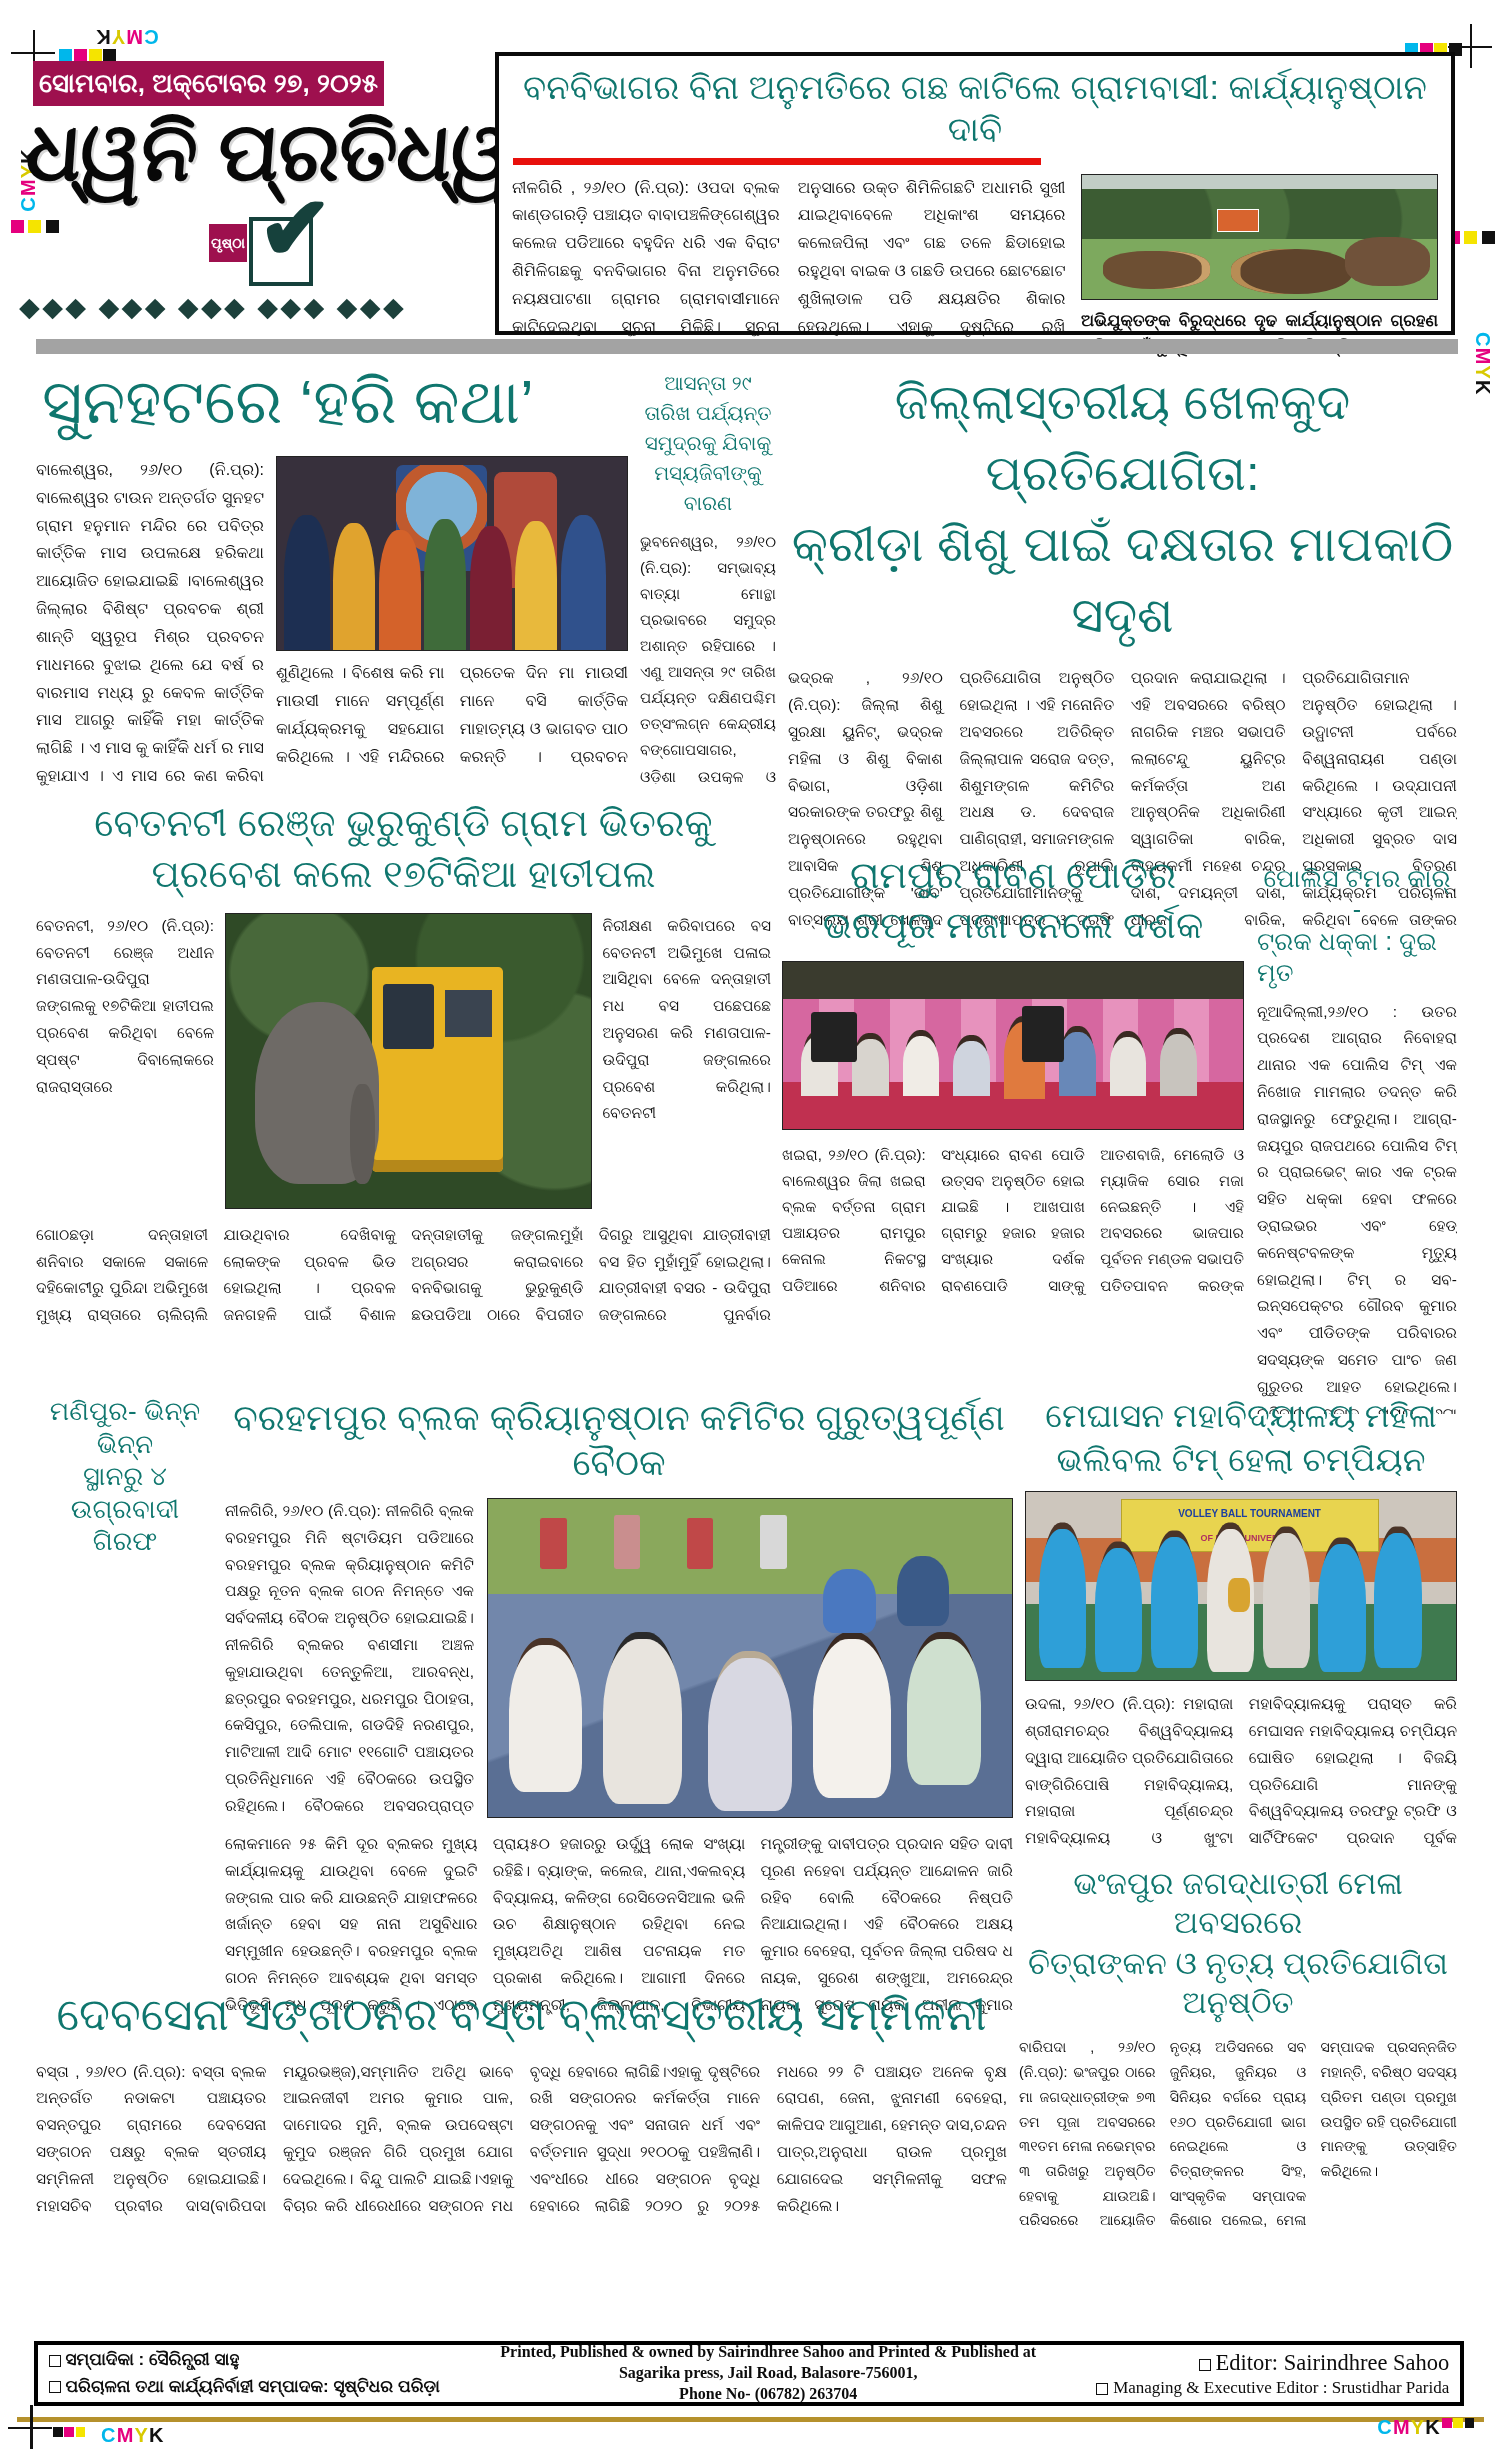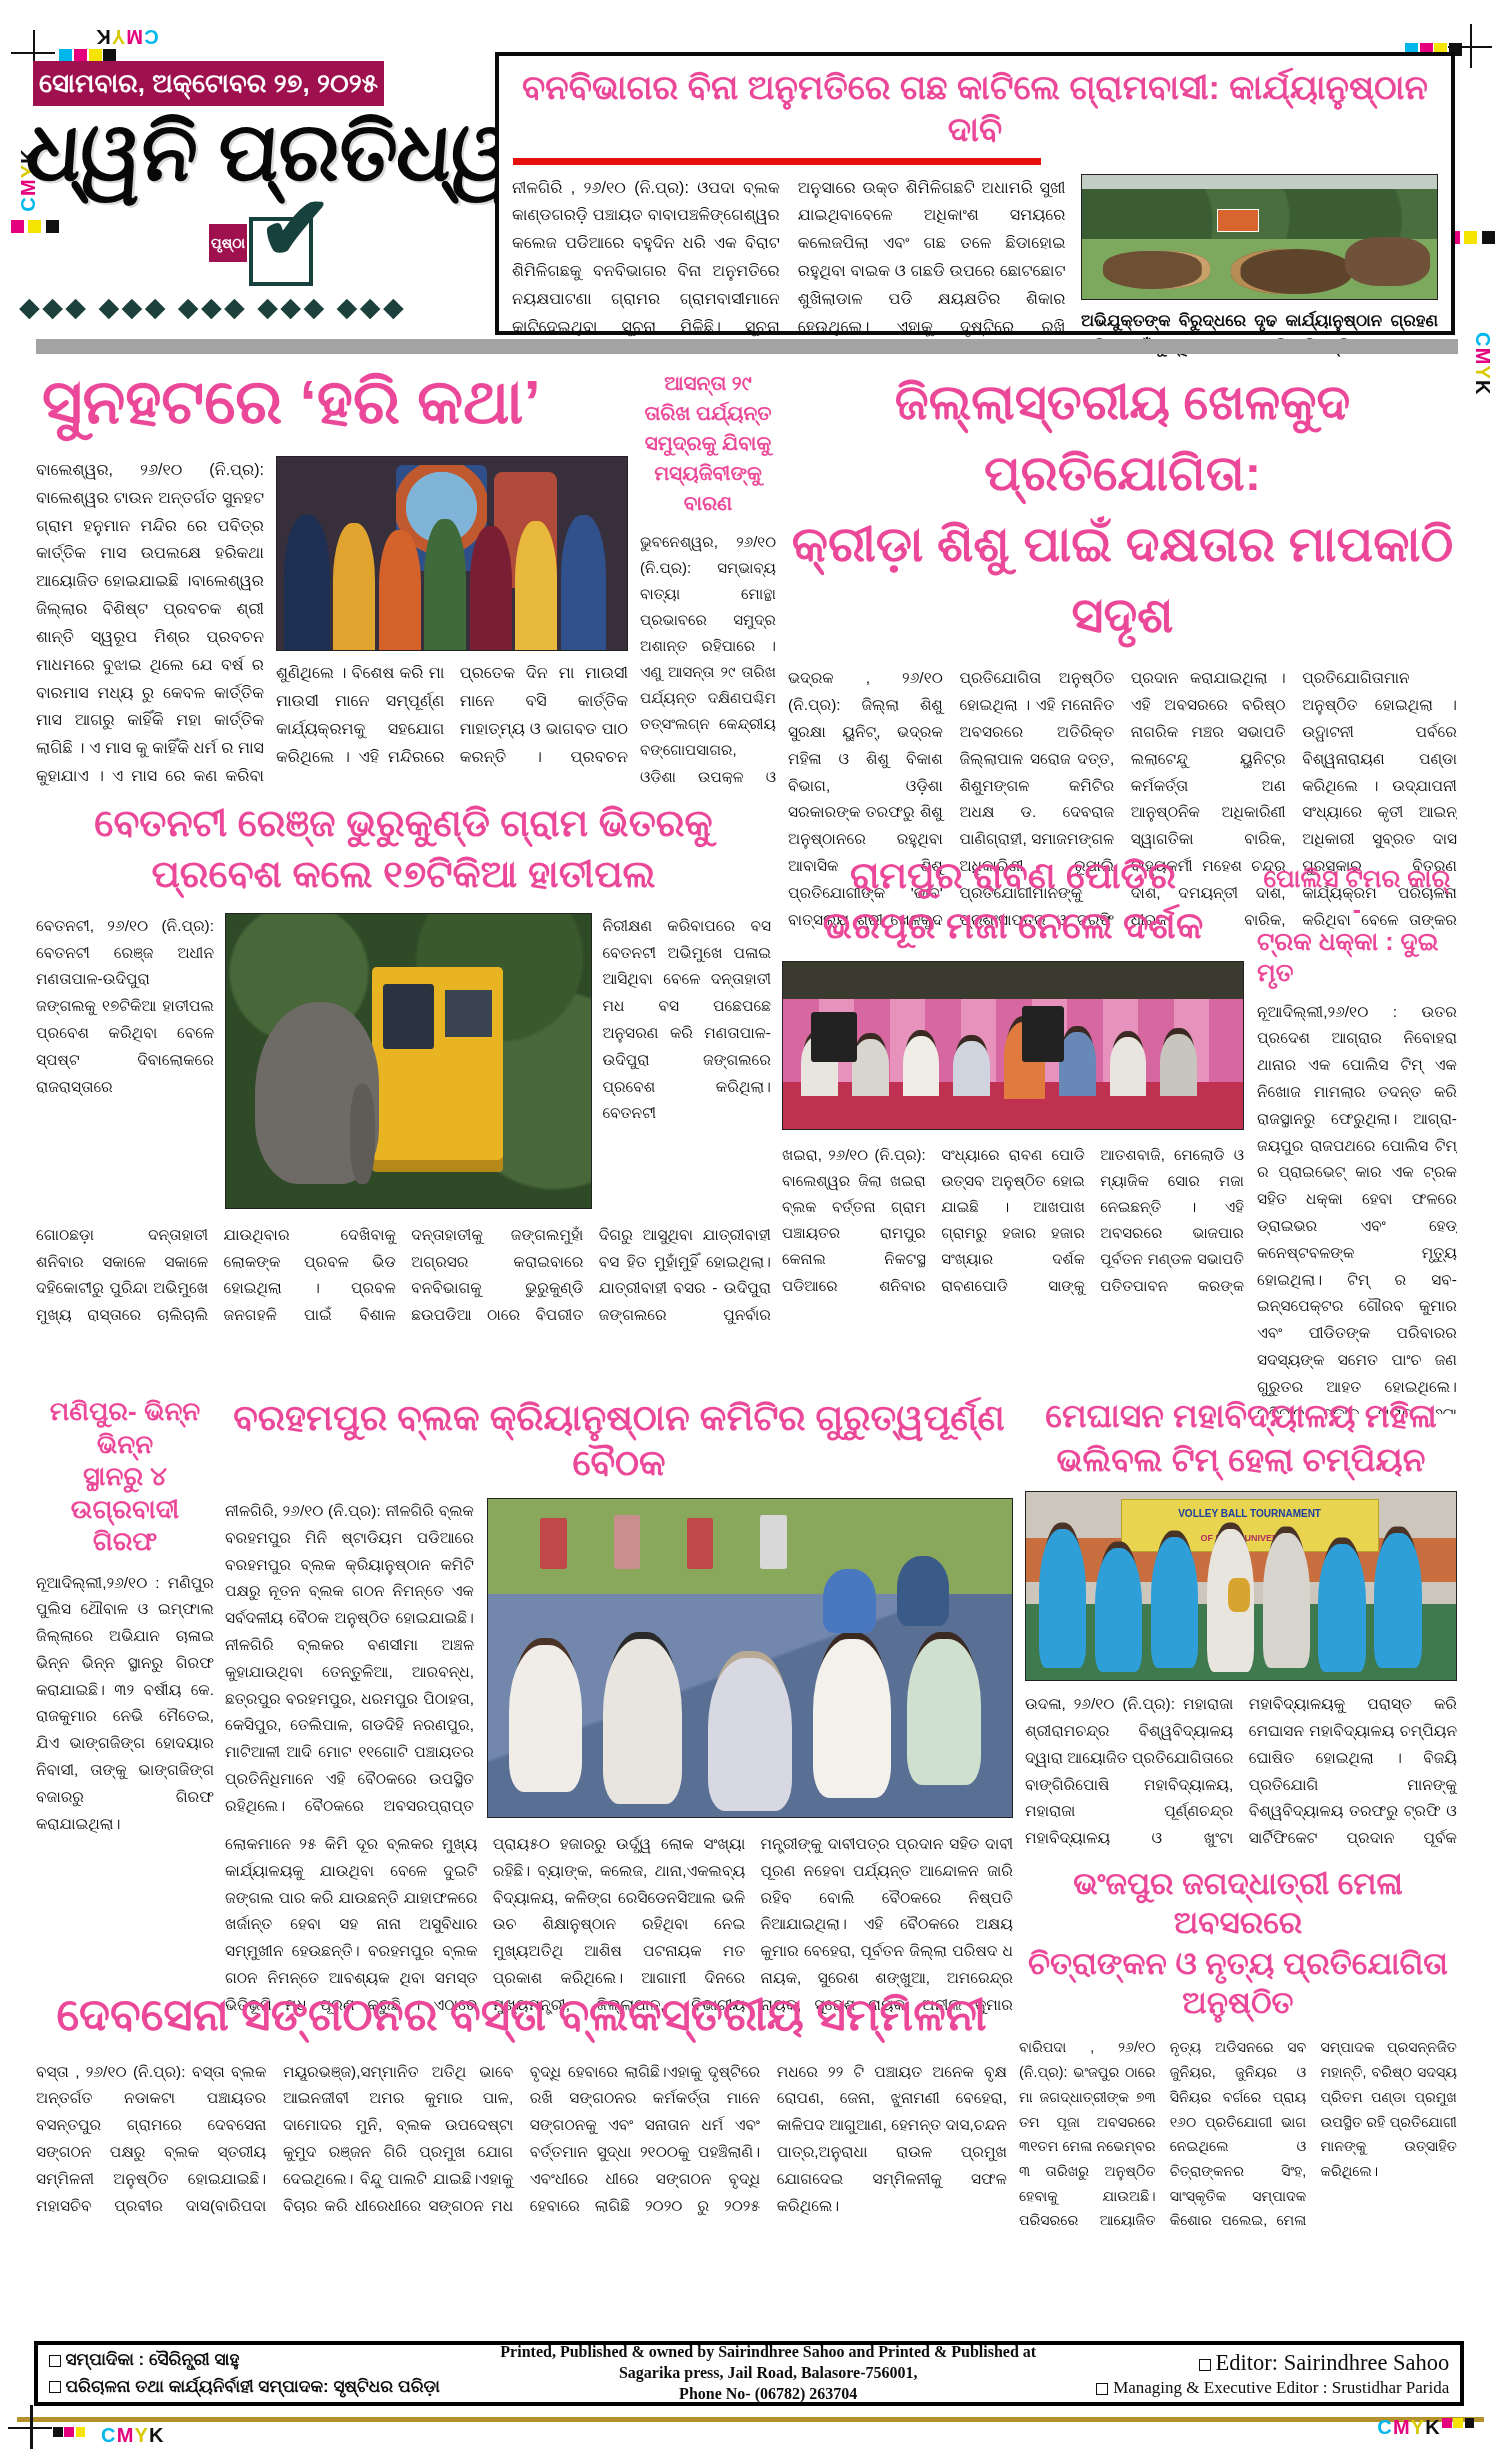--- a/index.html
+++ b/index.html
@@ -23,21 +23,21 @@
               white-space:nowrap; letter-spacing:-1.2px; text-shadow:2.4px 2.4px 0 #d8d8d8; }
   .pagebox { position:absolute; left:209px; top:224px; width:38px; height:38px; background:#9e104e;
              color:#fff; font-size:14.2px; font-weight:bold; display:flex; align-items:center; justify-content:center; }
   .checkbox { position:absolute; left:249px; top:217px; width:64px; height:69px; background:#fff; border:4.1px solid #16413c; }
   .checkmark { position:absolute; left:258px; top:184px; font-size:89px; color:#16413c; font-weight:bold; line-height:1; }
   .diamonds { position:absolute; left:19px; top:291px; width:456px; font-size:27px; color:#1c403b;
               letter-spacing:2.4px; white-space:nowrap; overflow:hidden; }
 
   
   .art { position:absolute; }
-  .hl { font-weight:700; text-align:center; color:#ec4899; line-height:1.25; }
+  .hl { font-weight:400; text-align:center; color:#0f766e; line-height:1.25; }
   .body-txt { text-align:justify; font-size:16px; line-height:1.74; overflow:hidden; }
   .caption { font-size:16.6px; font-weight:600; line-height:1.6; text-align:justify; }
 
   
   .topbox { position:absolute; left:495px; top:52px; width:960px; height:283px; border:4.1px solid #0a0a0a;
             background:#fff; padding:9.5px 13px 7.1px 13px; }
   .topbox .hl { font-size:34px; }
   .redrule { height:7.7px; background:#e8100c; width:57%; margin:7.1px 0 8.3px 1.2px; }
   .topbox-row { display:flex; gap:15.4px; }
   .topbox .body-txt { flex:1.55; column-count:2; column-gap:18px; height:178px; }
@@ -196,21 +196,20 @@
   <div class="art" style="left:1257px;top:853px;width:200px;height:533px;">
     <div class="hl" style="font-size:25px;text-align:center;margin-top:10px;">ପୋଲିସ ଟିମର କାର୍ -</div>
     <div class="hl" style="font-size:25px;text-align:left;">ଟ୍ରକ ଧକ୍କା : ଦୁଇ ମୃତ</div>
     <div class="body-txt" style="font-size:15.4px;height:415px;margin-top:10.7px;">ନୂଆଦିଲ୍ଲୀ,୨୬/୧୦ : ଉତର ପ୍ରଦେଶ ଆଗ୍ରାର ନିବୋହରା ଥାନାର ଏକ ପୋଲିସ ଟିମ୍ ଏକ ନିଖୋଜ ମାମଲାର ତଦନ୍ତ କରି ରାଜସ୍ଥାନରୁ ଫେରୁଥିଲା। ଆଗ୍ରା- ଜୟପୁର ରାଜପଥରେ ପୋଲିସ ଟିମ୍ ର ପ୍ରାଇଭେଟ୍ କାର ଏକ ଟ୍ରକ ସହିତ ଧକ୍କା ହେବା ଫଳରେ ଡ୍ରାଇଭର ଏବଂ ହେଡ୍ କନେଷ୍ଟବଳଙ୍କ ମୃତ୍ୟୁ ହୋଇଥିଲା। ଟିମ୍ ର ସବ-ଇନ୍ସପେକ୍ଟର ଗୌରବ କୁମାର ଏବଂ ପୀଡିତଙ୍କ ପରିବାରର ସଦସ୍ୟଙ୍କ ସମେତ ପାଂଚ ଜଣ ଗୁରୁତର ଆହତ ହୋଇଥିଲେ। ରବିବାର ସକାଳ ପ୍ରାୟ ୬ଟା ସମୟରେ, ଆଗ୍ରାର ଫତେପୁର ସିକ୍ରି ଥାନା ଅନ୍ତର୍ଗତ ଚୌମାନଶାହପୁର ଗ୍ରାମର ରିଲାଏନ୍ସ ପେଟ୍ରୋଲ ପମ୍ପ ନିକଟରେ ଜୟପୁର ରାଜପଥରେ ଠିଆ ହୋଇଥିବା ଏକ ଟ୍ରକ ସହିତ କାର୍ ଟି ଧକ୍କା ହୋଇଥିଲା।</div>
   </div>
 
   <div class="art" style="left:36px;top:1395px;width:178px;height:583px;">
     <div class="hl" style="font-size:26px;">ମଣିପୁର- ଭିନ୍ନ ଭିନ୍ନ</div>
     <div class="hl" style="font-size:26px;">ସ୍ଥାନରୁ ୪</div>
     <div class="hl" style="font-size:26px;">ଉଗ୍ରବାଦୀ ଗିରଫ</div>
-    <div class="body-txt" style="font-size:15.4px;height:415px;margin-top:12px;">ନୂଆଦିଲ୍ଲୀ,୨୬/୧୦ : ମଣିପୁର ପୁଲିସ ଥୌବାଳ ଓ ଇମ୍ଫାଲ ଜିଲ୍ଲାରେ ଅଭିଯାନ ଚାଳାଇ ଭିନ୍ନ ଭିନ୍ନ ସ୍ଥାନରୁ ଗିରଫ କରାଯାଇଛି। ୩୨ ବର୍ଷୀୟ କେ. ରାଜକୁମାର ନେଭି ମୈତେଇ, ଯିଏ ଭାଙ୍ଗଜିଙ୍ଗ ହୋଦୟାର ନିବାସୀ, ତାଙ୍କୁ ଭାଙ୍ଗଜିଙ୍ଗ ବଜାରରୁ ଗିରଫ କରାଯାଇଥିଲା।</div>
   </div>
 
   <div class="art" style="left:225px;top:1395px;width:788px;height:583px;">
     <div class="hl" style="font-size:36px;">ବରହମପୁର ବ୍ଲକ କ୍ରିୟାନୁଷ୍ଠାନ କମିଟିର ଗୁରୁତ୍ୱପୂର୍ଣ୍ଣ ବୈଠକ</div>
     <div style="display:flex;gap:13px;margin-top:13px;height:320px;">
       <div class="body-txt" style="width:249px;font-size:15.4px;">ନୀଳଗିରି, ୨୬/୧୦ (ନି.ପ୍ର): ନୀଳଗିରି ବ୍ଲକ ବରହମପୁର ମିନି ଷ୍ଟାଡିୟମ ପଡିଆରେ ବରହମପୁର ବ୍ଲକ କ୍ରିୟାନୁଷ୍ଠାନ କମିଟି ପକ୍ଷରୁ ନୂତନ ବ୍ଲକ ଗଠନ ନିମନ୍ତେ ଏକ ସର୍ବଦଳୀୟ ବୈଠକ ଅନୁଷ୍ଠିତ ହୋଇଯାଇଛି। ନୀଳଗିରି ବ୍ଲକର ବଣସୀମା ଅଞ୍ଚଳ କୁହାଯାଉଥିବା ତେନ୍ତୁଳିଆ, ଆରବନ୍ଧ, ଛତ୍ରପୁର ବରହମପୁର, ଧରମପୁର ପିଠାହତା, କେସିପୁର, ତେଲିପାଳ, ଗଡଦିହି ନରଣପୁର, ମାଟିଆଳୀ ଆଦି ମୋଟ ୧୧ଗୋଟି ପଞ୍ଚାୟତର ପ୍ରତିନିଧିମାନେ ଏହି ବୈଠକରେ ଉପସ୍ଥିତ ରହିଥିଲେ। ବୈଠକରେ ଅବସରପ୍ରାପ୍ତ ଶିକ୍ଷକ ଯୋଗେନ୍ଦ୍ର ମହାପାତ୍ର ସଭାପତିତ୍ୱ କରିଥିଲେ।</div>
       <div class="photo" style="flex:1;height:320px;">
         <div class="ph-abs" style="left:0;top:0;width:100%;height:34%;background:#8aa85c;"></div>
         <div class="ph-abs" style="left:0;bottom:0;width:100%;height:70%;background:linear-gradient(160deg,#7287ab 0 40%,#5a6f94 41%);"></div>
         <div class="ph-abs" style="left:10%;top:6%;width:5%;height:16%;background:#c04848;border-radius:2.4px;"></div>

